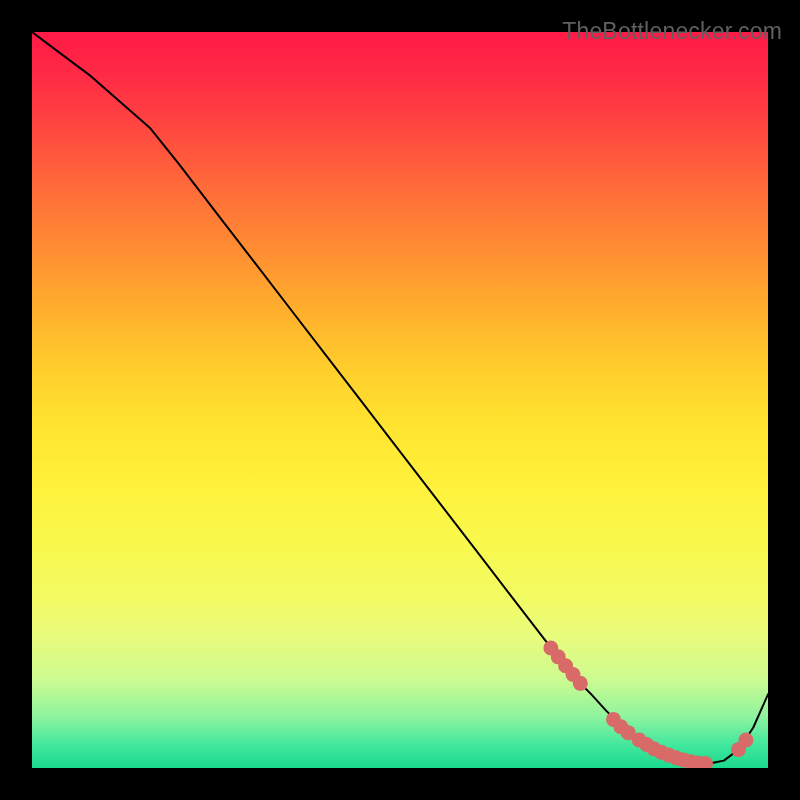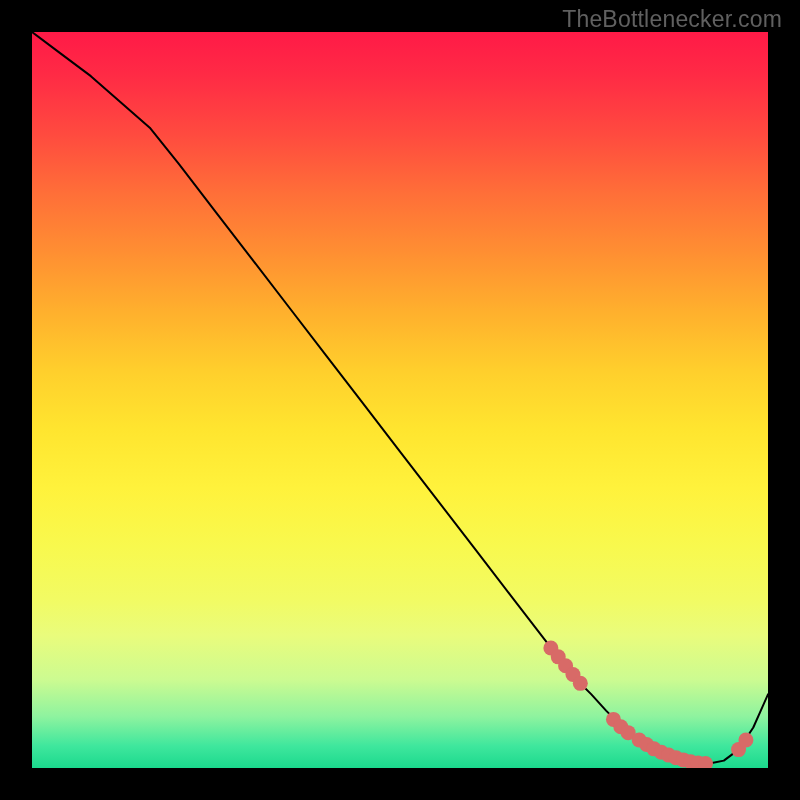--- a/index.html
+++ b/index.html
@@ -38,21 +38,21 @@
       #f2fb63 77%,
       #e9fc7c 82%,
       #ccfb91 88%,
       #8ef39f 93%,
       #3fe79d 97%,
       #1bd98d 100%
     );
   }
   .watermark {
     position: absolute;
-    top: 6px;
+    top: 18px;
     right: 18px;
     color: #606060;
     font-size: 23px;
     font-weight: 400;
     letter-spacing: 0.2px;
     user-select: none;
   }
   svg.curve {
     position: absolute;
     left: 0;

